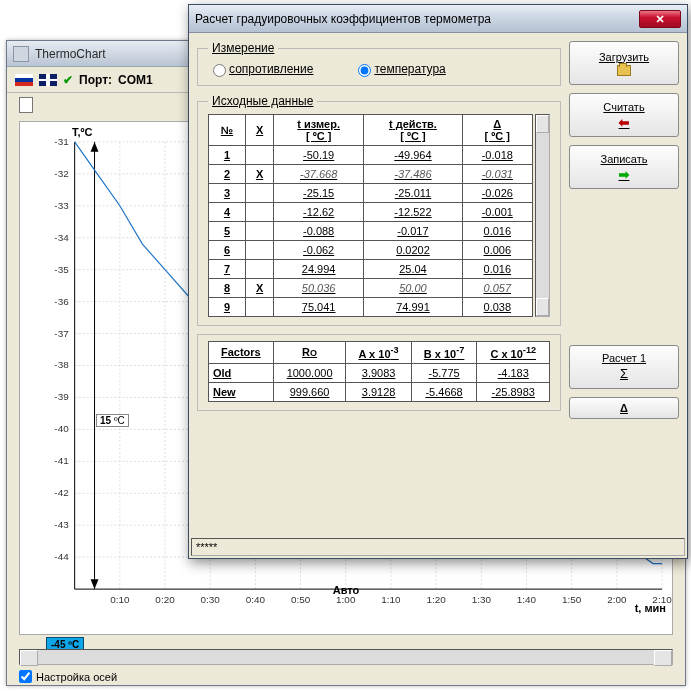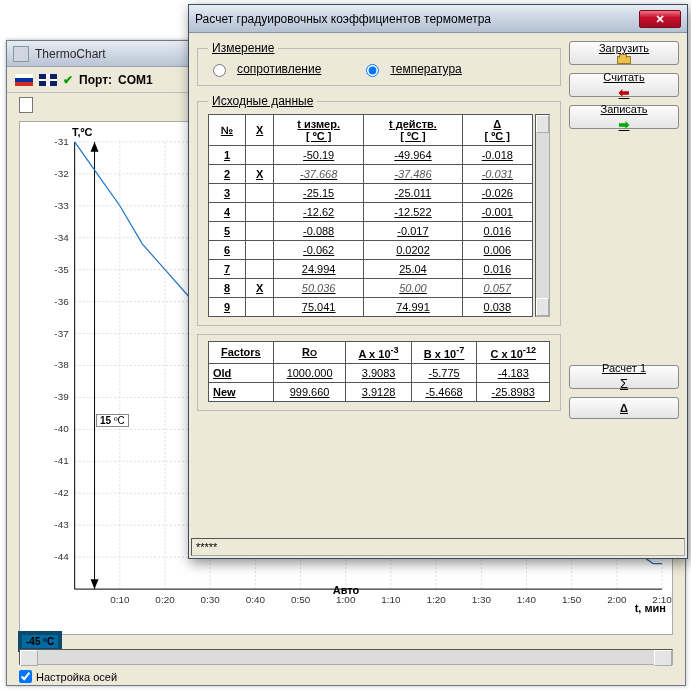--- a/index.html
+++ b/index.html
@@ -12,21 +12,21 @@
   .flag { width:18px; height:12px; display:inline-block;}
   .flag-ru { background:linear-gradient(to bottom,#fff 0 33%,#0033a0 33% 66%,#d52b1e 66% 100%);}
   .flag-uk { background:#0a1f66; position:relative;}
   .flag-uk::before,.flag-uk::after{content:"";position:absolute;inset:0;}
   .flag-uk::before{background:linear-gradient(to bottom,transparent 40%,#fff 40% 60%,transparent 60%),linear-gradient(to right,transparent 40%,#fff 40% 60%,transparent 60%);}
   .check { color:#009900; font-weight:bold;}
   .port-label { font-weight:bold; }
   .doc-icon { width:14px; height:16px; border:1px solid #777; background:#fff; position:relative; margin-left:4px; margin-top:4px;}
   .chart-area { position:absolute; left:12px; top:80px; right:12px; bottom:50px; background:#fff; border:1px solid #aaa;}
   .chart-svg { position:absolute; inset:0;}
-  .axis-badge { position:absolute; background:#0369a1; border:4px solid #0c4a6e; padding:1px 4px; font-size:10px; font-weight:bold;}
+  .axis-badge { position:absolute; background:#0ea5e9; border:1px solid #0c4a6e; padding:1px 4px; font-size:10px; font-weight:bold;margin-left:28px;}
   .y-badge { left:-2px; bottom:-18px; }
   .chart-footer { position:absolute; left:12px; right:12px; bottom:20px; display:flex; align-items:center;}
   .hscroll { flex:1; height:16px; background:#dcdcdc; border:1px inset #aaa; position:relative;}
   .hscroll::before,.hscroll::after{content:"";position:absolute;top:0;width:16px;height:100%;background:#e5e5e5;border:1px outset #fff;}
   .hscroll::before{left:0}.hscroll::after{right:0}
   .chk-row { position:absolute; left:12px; bottom:2px; font-size:11px; display:flex; align-items:center; gap:4px;}
   .chk-row input { margin:0; }
   .chart-ylab { position:absolute; left:52px; top:4px; font-size:11px; font-weight:bold;}
   .chart-xlab { position:absolute; right:6px; bottom:20px; font-size:11px; font-weight:bold;}
   .tick { font-size:10px; fill:#333;}
@@ -35,25 +35,25 @@
 
   
   .dlg { position:absolute; left:188px; top:4px; width:500px; height:555px; background:#ece9d8; border:1px solid #3b4c63; box-shadow:2px 4px 12px rgba(0,0,0,0.45);}
   .dlg-titlebar { height:28px; background:linear-gradient(to bottom,#e9eef4,#cfd9e6 40%,#b4c1d2); border-bottom:1px solid #8592a5; display:flex; align-items:center; padding:0 6px; font-size:12px;}
   .dlg-titlebar .spacer{flex:1}
   .dlg-xbtn { width:42px; height:18px; background:linear-gradient(to bottom,#e78,#c8102e 40%,#a10b22); border:1px solid #7a0a1b; border-radius:2px; color:#fff; text-align:center; line-height:16px; font-weight:bold; font-size:11px;}
   .dlg-body { position:absolute; top:28px; left:0; right:0; bottom:0; padding:8px;text-decoration:underline;}
   fieldset { border:1px groove #bbb; margin:0 0 8px 0; padding:6px 10px 8px;}
   legend { padding:0 4px; font-size:12px;}
   .radios { display:flex; gap:40px; align-items:center; }
-  .radios label { display:flex; align-items:center; gap:8px;}
+  .radios label { display:flex; align-items:center; gap:0;}
   .main-grid { display:flex; gap:8px; }
   .left-col { flex:1; }
   .right-col { width:110px; display:flex; flex-direction:column; gap:8px; }
-  .btn { height:24px; background:linear-gradient(to bottom,#fdfdfd,#e5e5e5); border:1px solid #8a8a8a; border-radius:3px; display:flex; flex-direction:column; align-items:center; justify-content:center; font-size:11px; gap:2px; cursor:pointer;}
+  .btn { height:44px; background:linear-gradient(to bottom,#fdfdfd,#e5e5e5); border:1px solid #8a8a8a; border-radius:3px; display:flex; flex-direction:column; align-items:center; justify-content:center; font-size:11px; gap:2px; cursor:pointer;}
   .btn .sub { font-size:13px;}
   .btn .arrow-left{color:#b00;font-weight:bold}
   .btn .arrow-right{color:#0a0;font-weight:bold}
   .btn-delta { height:22px; font-weight:bold;}
   table.data { border-collapse:collapse; width:100%; background:#fff;}
   table.data th, table.data td { border:1px solid #555; padding:3px 4px; font-size:11px; text-align:center;}
   table.data th { background:#fff; font-weight:bold;}
   .excl td:nth-child(n+3){ font-style:italic; color:#555;margin-top:40px;}
   .scroll-wrap { display:flex;}
   .vscroll { width:16px; background:#dcdcdc; border:1px inset #aaa; position:relative; margin-left:2px;}

